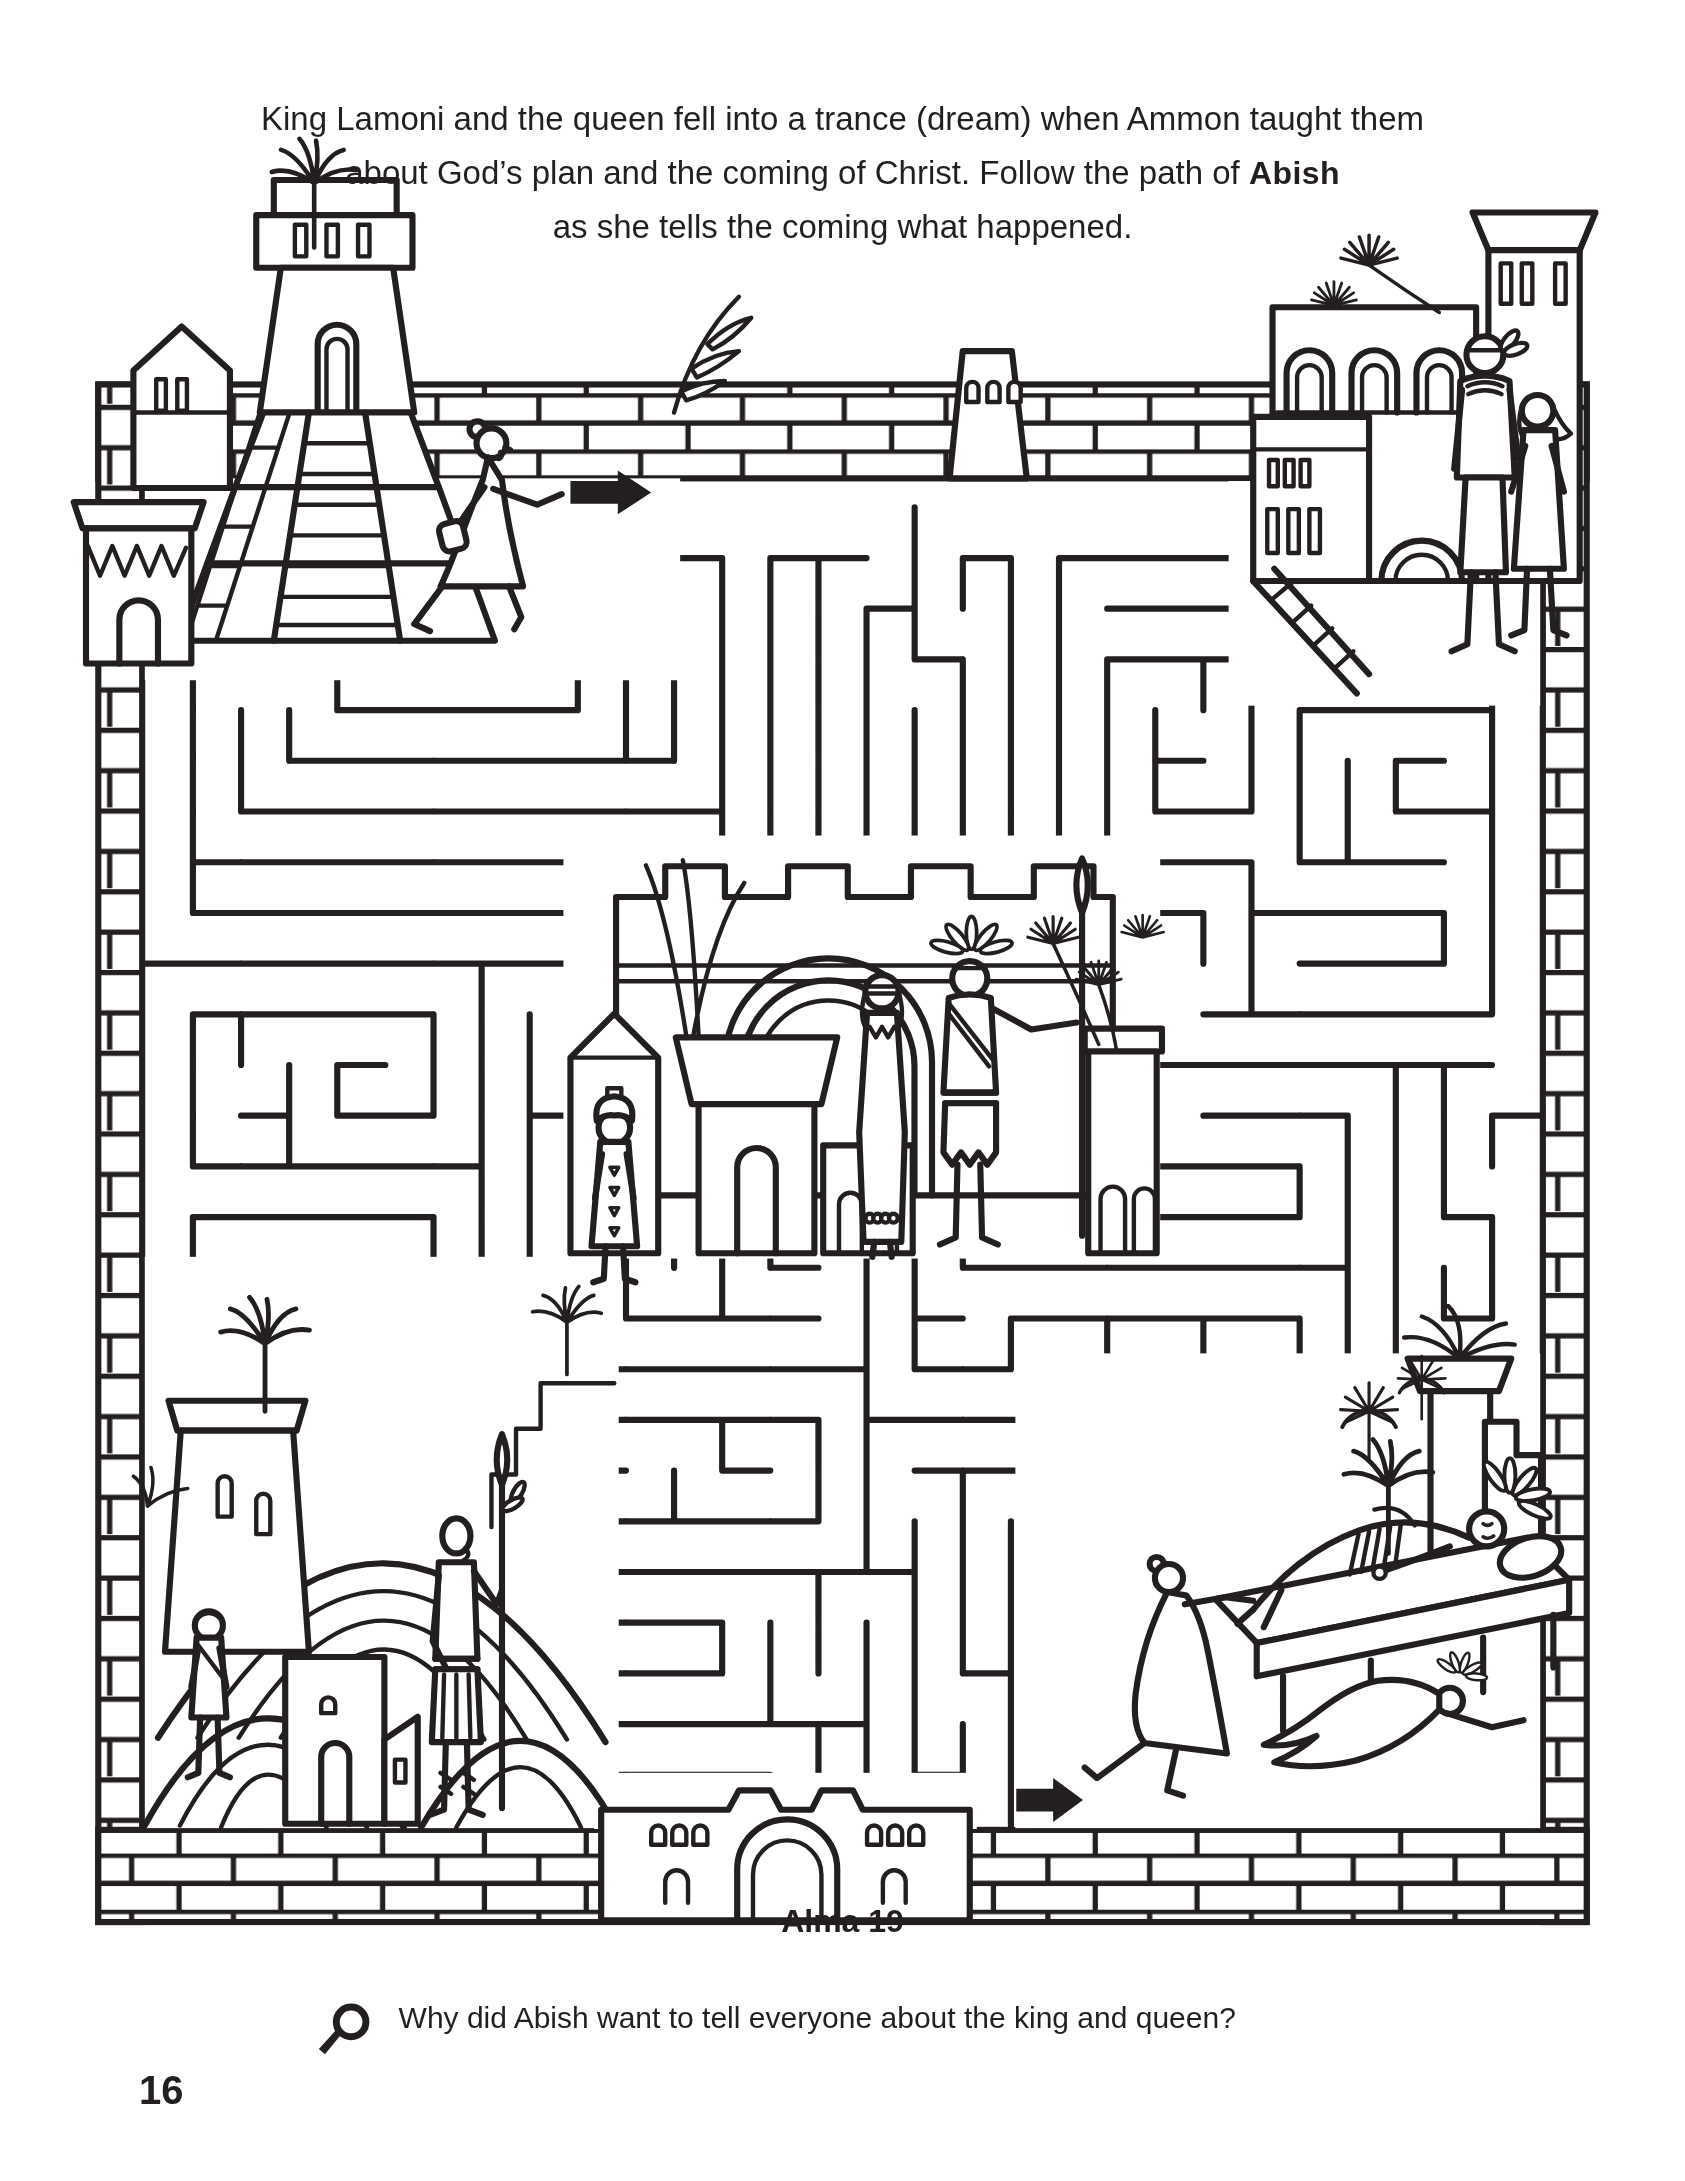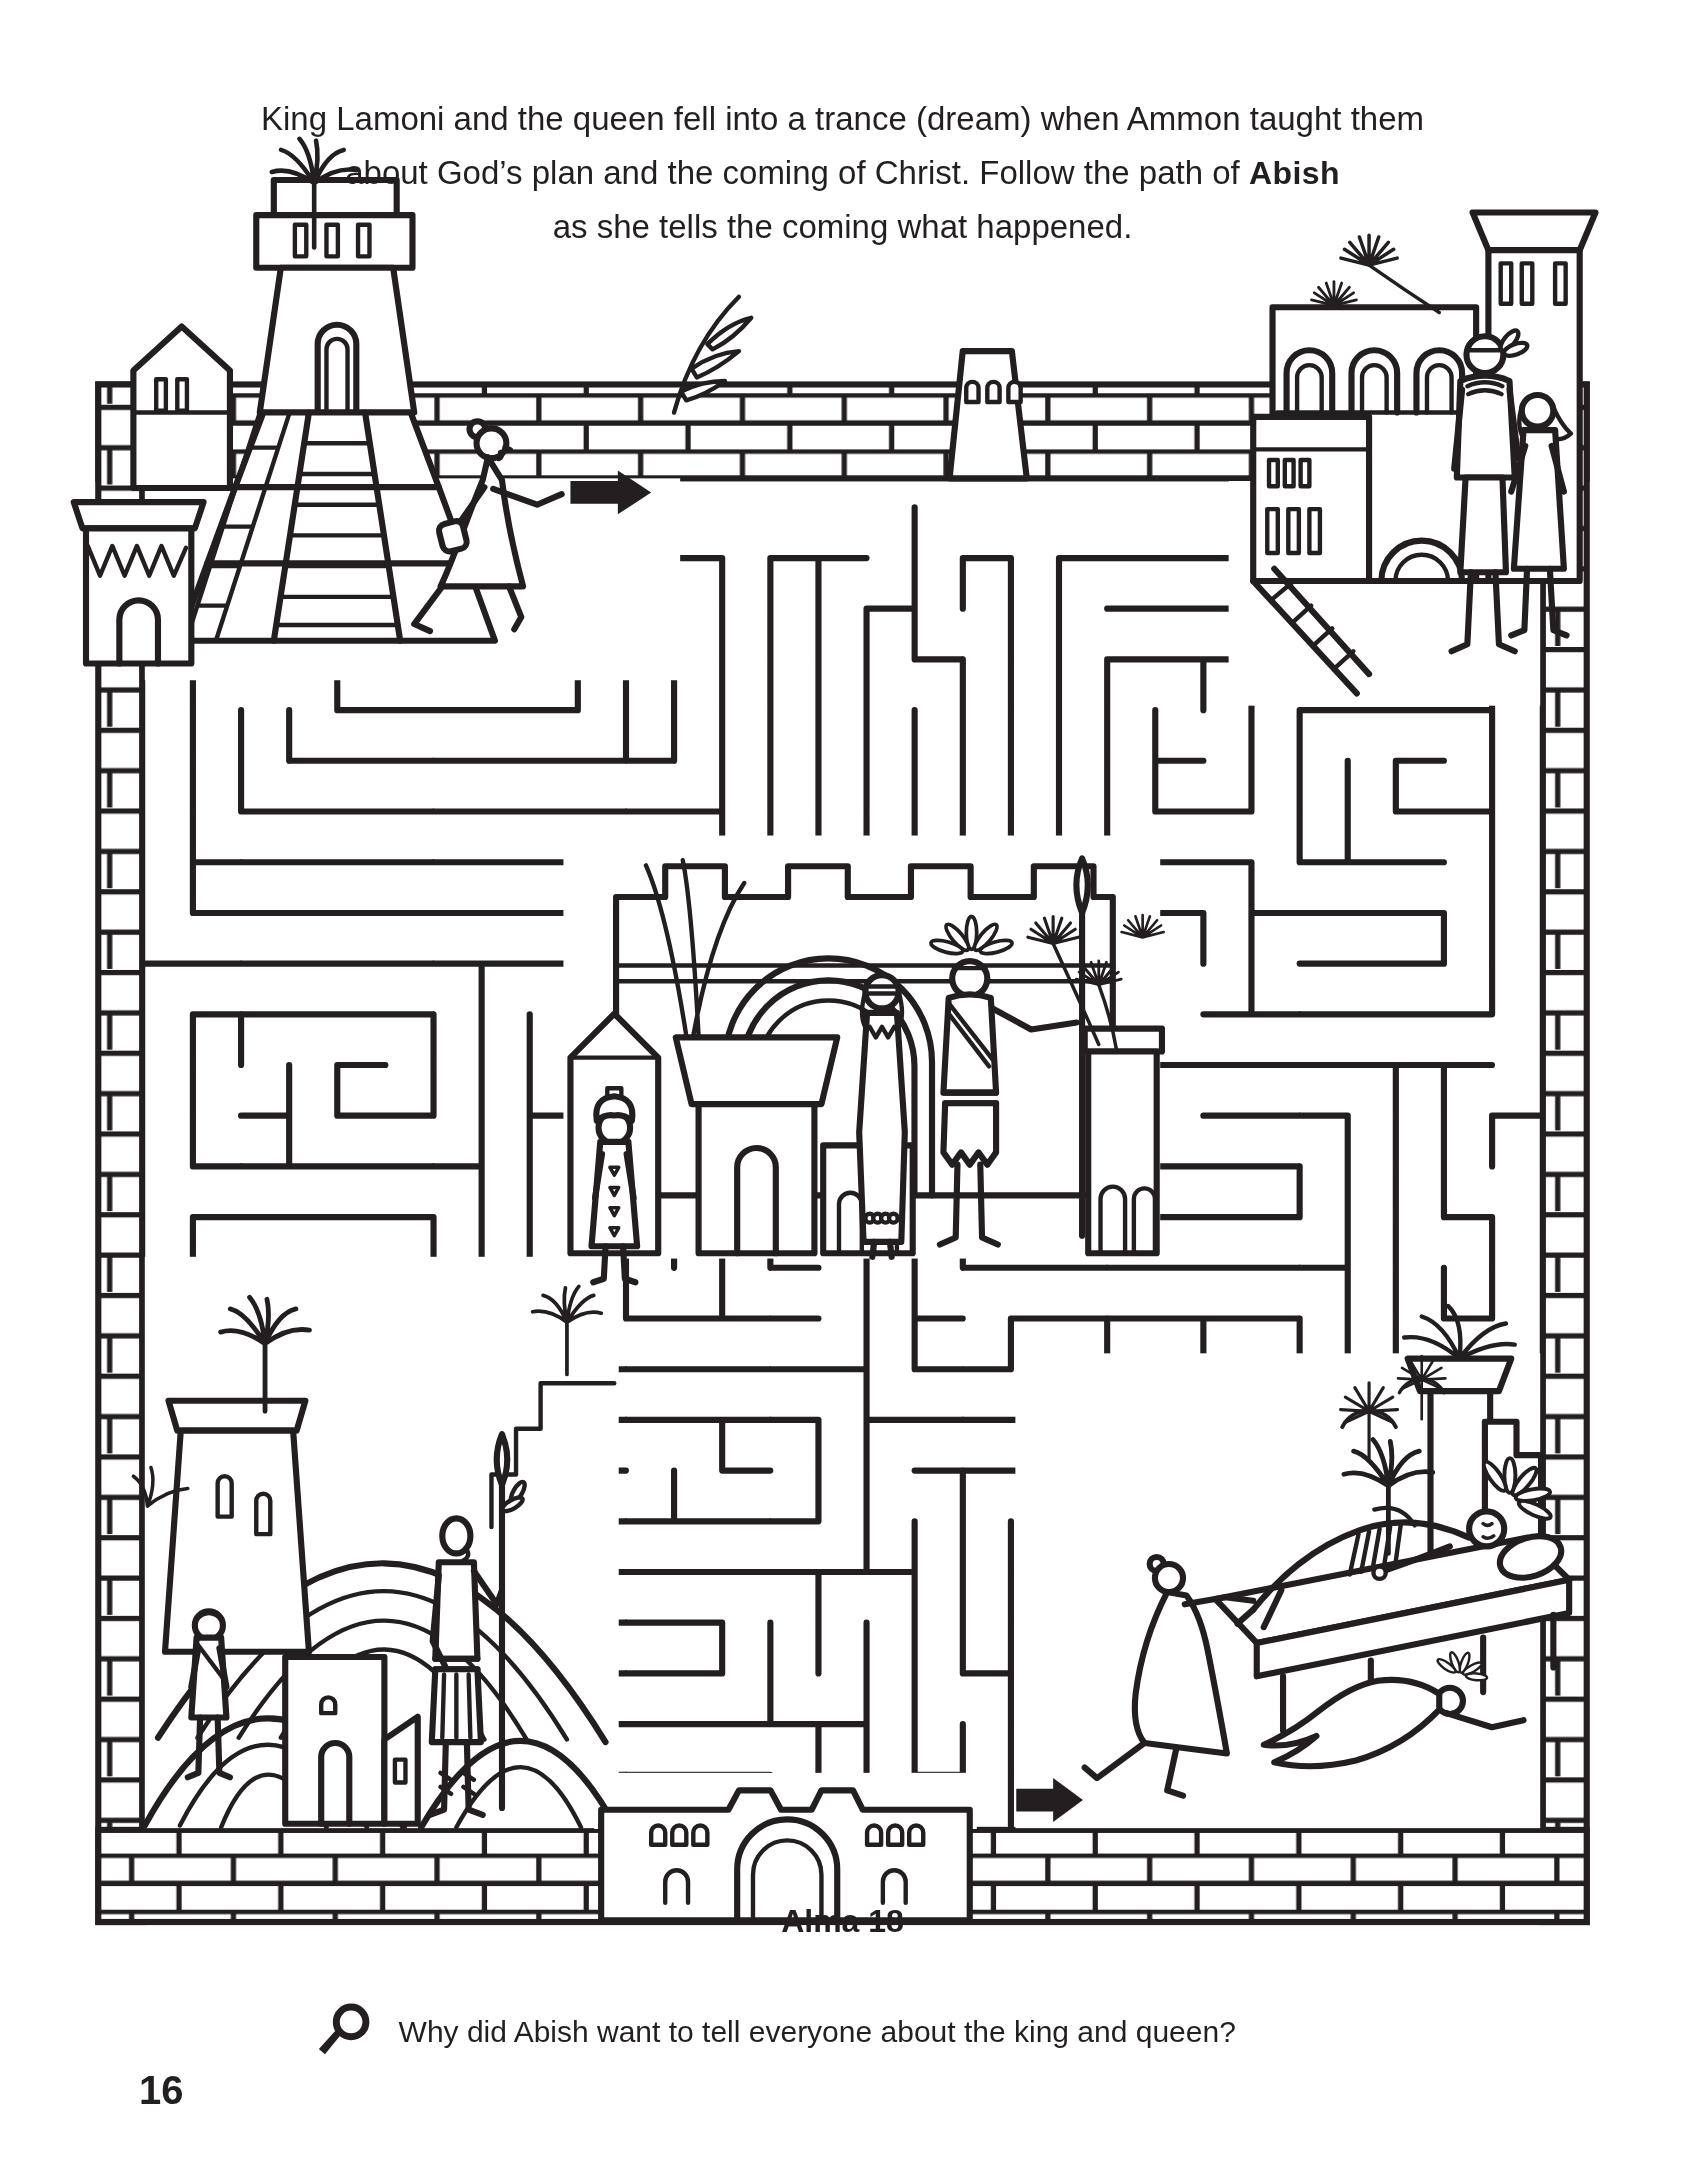--- a/index.html
+++ b/index.html
@@ -12,21 +12,21 @@
   .t4{stroke-width:4}
   .fw{fill:#ffffff;stroke:#231f20;stroke-width:7;stroke-linecap:round;stroke-linejoin:round}
   .fwth{fill:#ffffff;stroke:#231f20;stroke-width:5;stroke-linejoin:round}
   .fb{fill:#231f20;stroke:none}
   .wh{fill:#ffffff;stroke:none}
   .instructions{position:absolute;top:92px;left:0;width:100%;text-align:center;
                 font-size:33px;line-height:54px;font-weight:400;}
   .instructions .name{font-weight:800;font-size:32px;letter-spacing:0.4px;}
   .caption{position:absolute;top:1903px;left:0;width:100%;text-align:center;
            font-weight:700;font-size:32px;}
-  .question{position:absolute;top:2001px;left:316px;display:flex;align-items:center;
+  .question{position:absolute;top:2001px;left:316px;display:flex;align-items:flex-start;
             gap:24.6px;font-size:30px;}
   .pagenum{position:absolute;top:2068px;left:91px;font-weight:700;font-size:40px;margin-left:48px;}
 </style>
 </head>
 <body>
 
 <div class="page">
 
   <svg class="art" viewBox="0 0 1920 2485">
     <defs>
@@ -348,21 +348,21 @@
       <path class="ln th" d="M758,2168 v-24 a13,13 0 0 1 26,0 v24 M1006,2168 v-24 a13,13 0 0 1 26,0 v24"></path>
     </g>
   </svg>
 
   <div class="instructions">
     <div>King Lamoni and the queen fell into a trance (dream) when Ammon taught them</div>
     <div><span>about God’s plan and the coming of Christ. Follow the path of </span><span class="name">Abish</span></div>
     <div>as she tells the coming what happened.</div>
   </div>
 
-  <div class="caption">Alma 18</div>
+  <div class="caption">Alma 19</div>
 
   <div class="question">
     <svg width="58" height="61" viewBox="0 0 66 70">
       <circle cx="40" cy="24" r="17" fill="none" stroke="#231f20" stroke-width="8"></circle>
       <path d="M29,38 L10,61 L3,55 L23,33 Z" fill="#231f20"></path>
     </svg>
     <span>Why did Abish want to tell everyone about the king and queen?</span>
   </div>
 
   <div class="pagenum">16</div>

